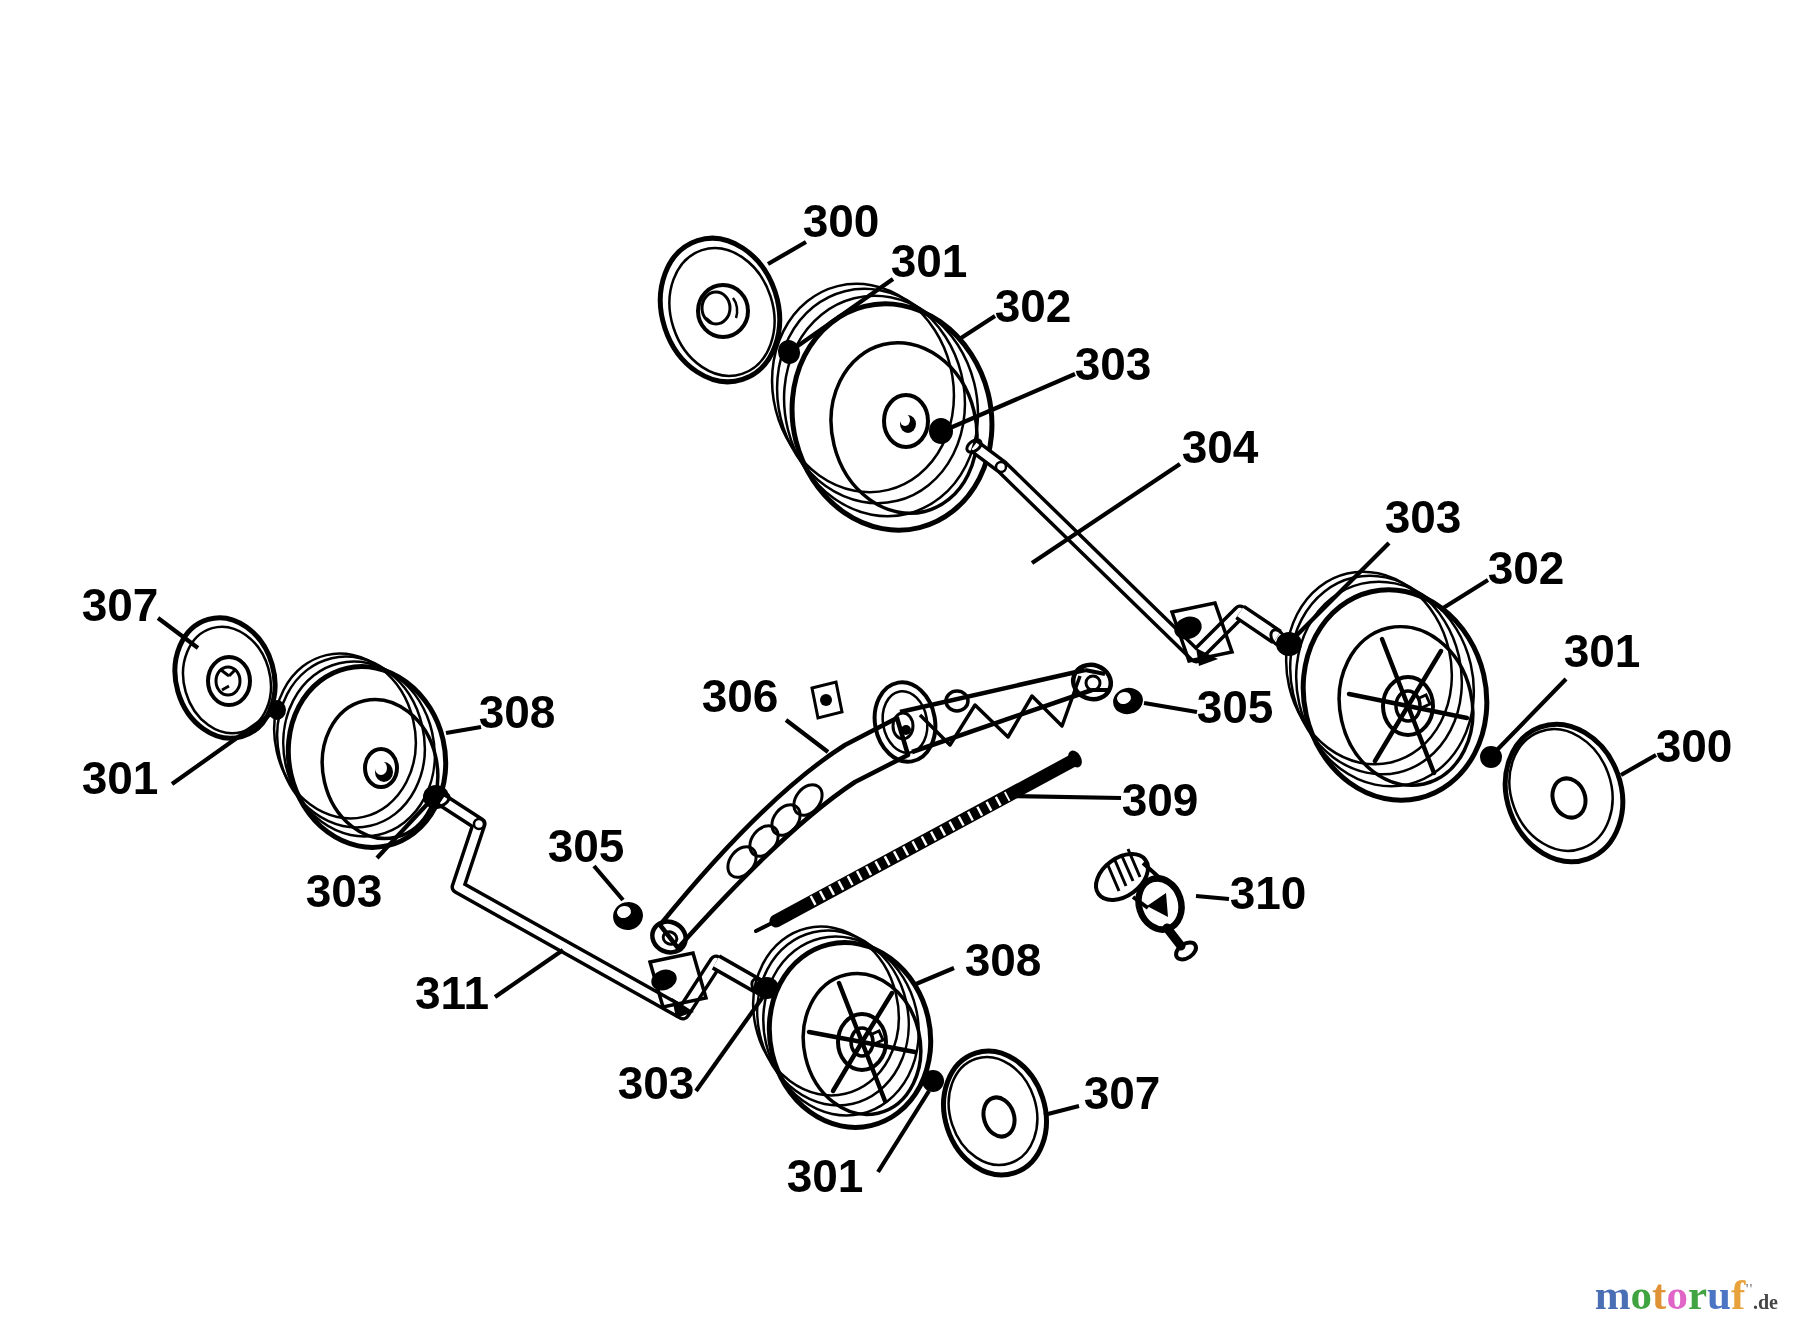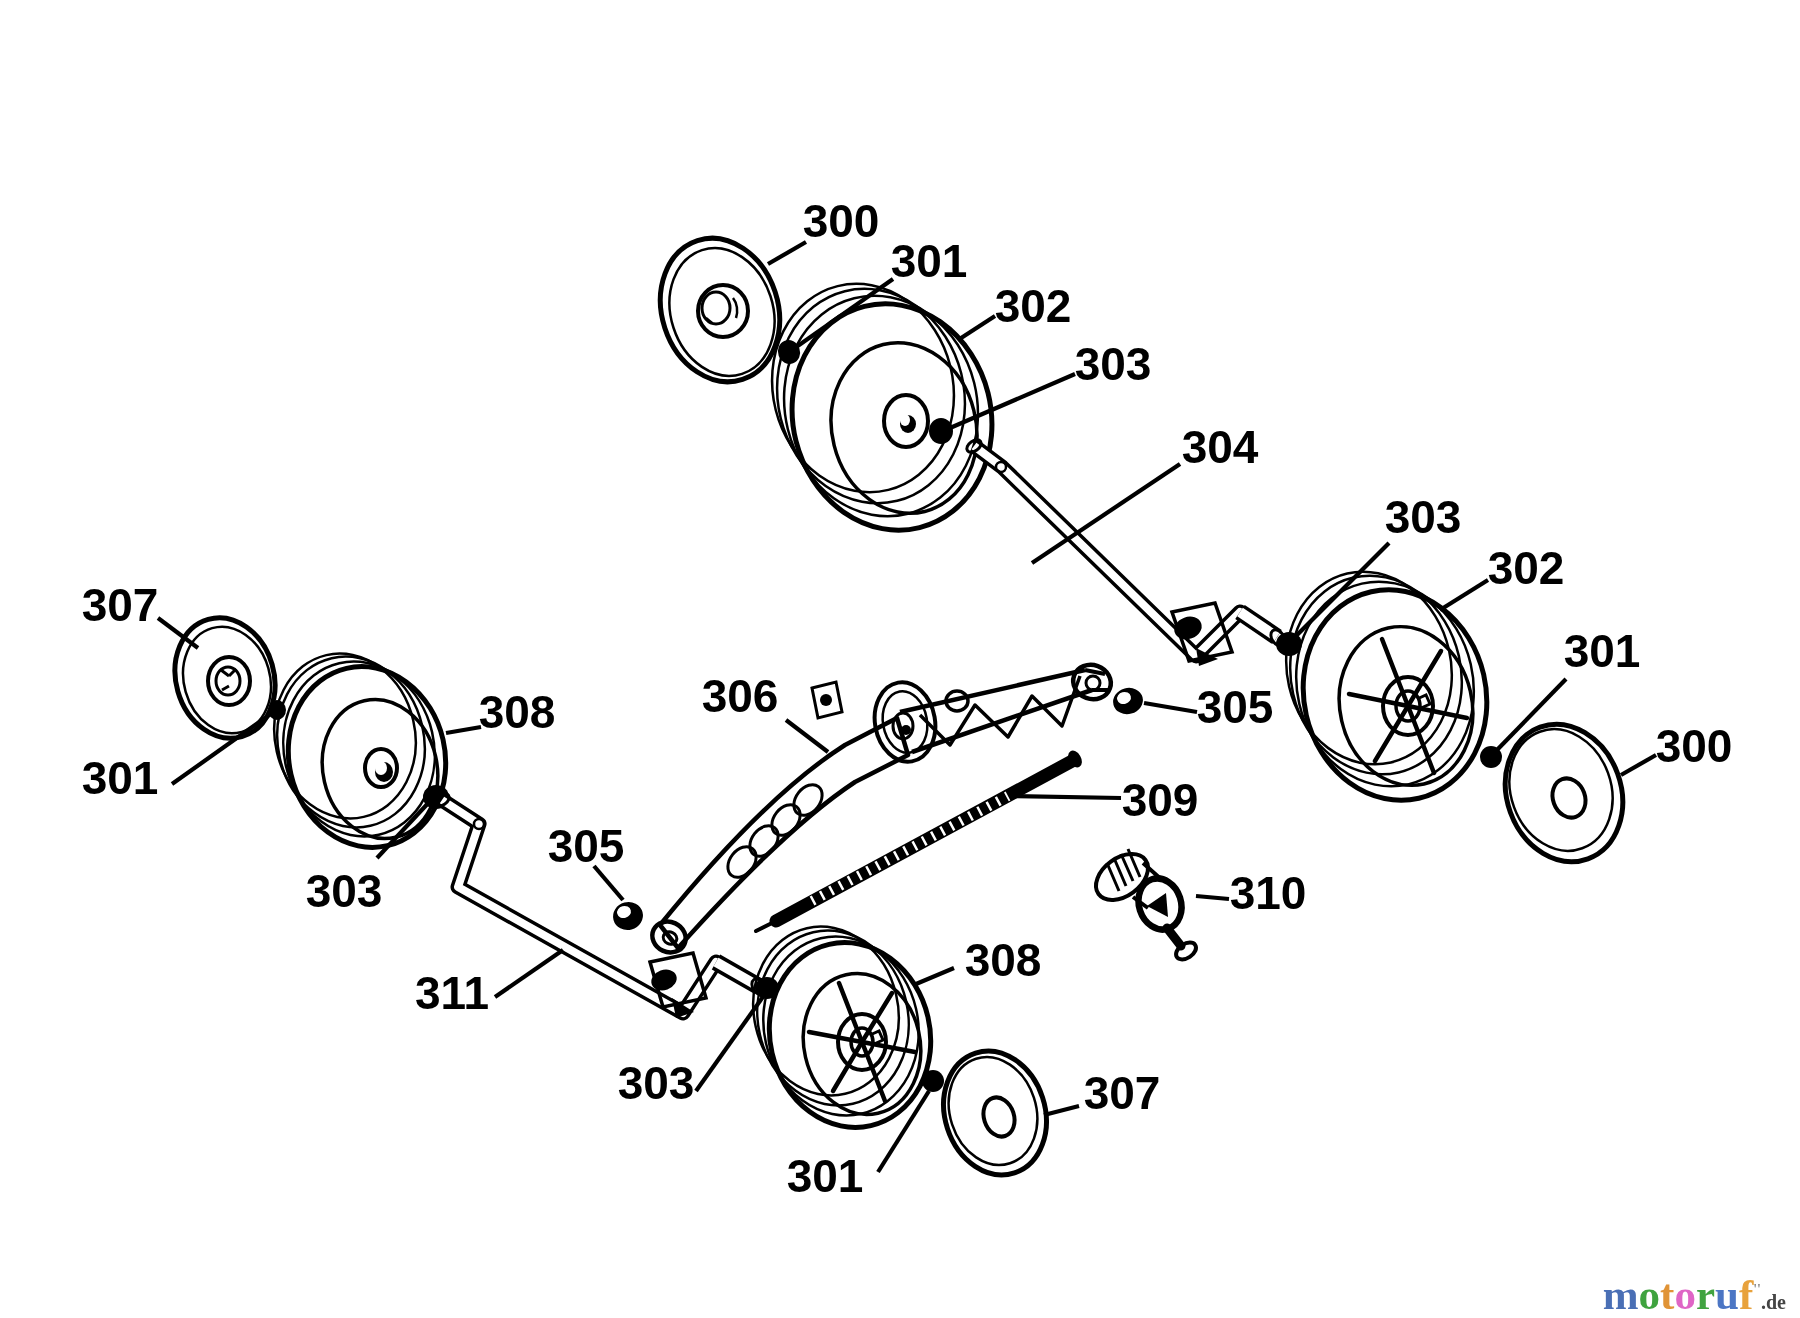--- a/index.html
+++ b/index.html
@@ -2,21 +2,21 @@
 <html><head>
 <meta charset="utf-8">
 <style>
   html,body{margin:0;padding:0;background:#ffffff;}
   #stage{position:relative;width:1800px;height:1318px;background:#ffffff;overflow:hidden;
          font-family:"Liberation Sans",sans-serif;}
   svg{position:absolute;left:0;top:0;}
   .part{fill:none;stroke:#000;}
   .callout-text{font-family:"Liberation Sans",sans-serif;font-weight:bold;font-size:46px;fill:#000;}
   .callout-line{stroke:#000;stroke-width:4.2;}
-  #logo{position:absolute;right:14px;bottom:2px;white-space:nowrap;
+  #logo{position:absolute;right:22px;bottom:2px;white-space:nowrap;
         font-family:"Liberation Serif",serif;font-weight:bold;font-size:43px;line-height:1;margin-left:16px;}
   #logo .ltr{display:inline-block;}
   #logo .mark{font-size:14px;vertical-align:super;}
   #logo .suffix{font-size:20px;font-weight:bold;}
 </style>
 </head>
 <body>
 
 <div id="stage">
 <svg id="art" width="1800" height="1318" viewBox="0 0 1800 1318">

